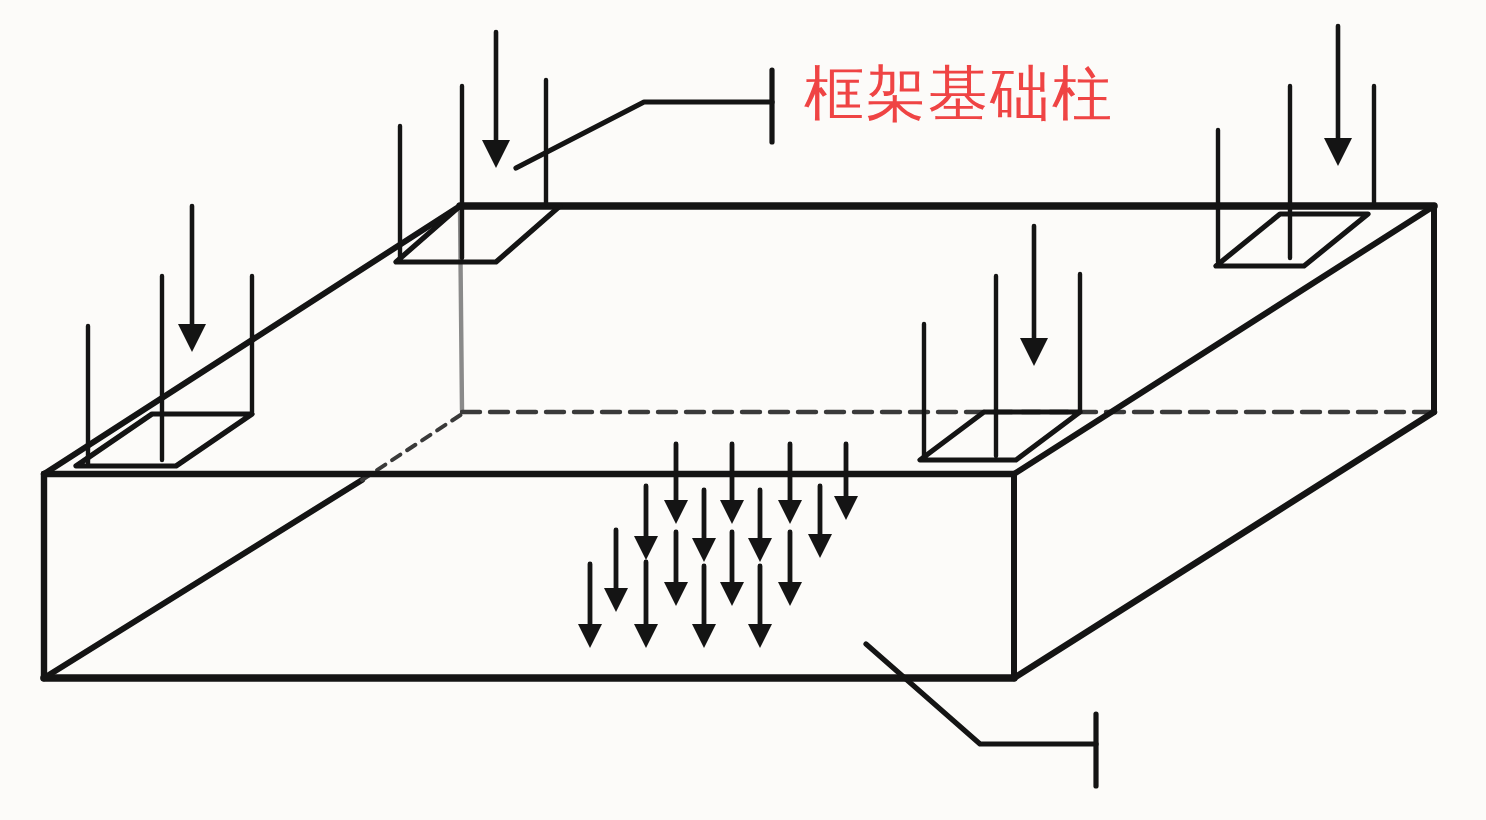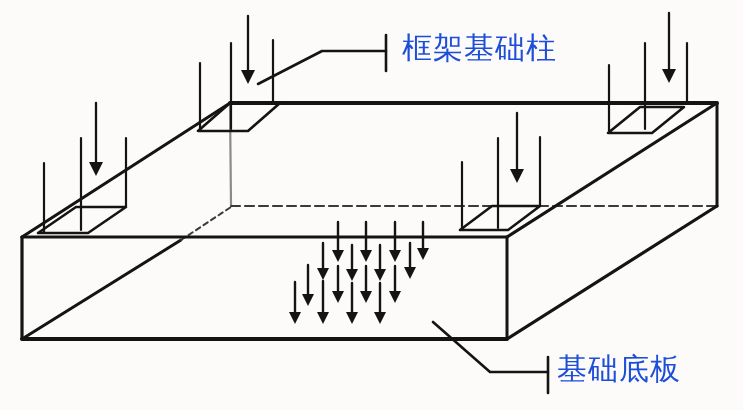--- a/index.html
+++ b/index.html
@@ -11,21 +11,21 @@
     position:relative;
     width:743px;height:410px;
     overflow:hidden;
   }
   #diagram-svg{position:absolute;left:0;top:0;}
   .callout-label{
     position:absolute;
     white-space:nowrap;
     letter-spacing:1px;
     line-height:1.05;
-    color:#1d4ed8;
+    color:#ef4444;
     font-weight:500;
   }
 </style>
 </head>
 <body>
 
 <div id="stage" style="background: rgb(252, 251, 249);">
   <svg id="diagram-svg" width="743" height="410" viewBox="0 0 743 410">
       <g>
         <line x1="230" y1="104" x2="231" y2="205" stroke="#8a8a8a" stroke-width="2.2" stroke-linecap="round"></line>
@@ -155,14 +155,13 @@
         <line x1="386" y1="35" x2="386" y2="71" stroke="#141414" stroke-width="2.6" stroke-linecap="round"></line>
       </g>
       <g>
         <polyline points="433,322 490,372 548,372" fill="none" stroke="#141414" stroke-width="2.6" stroke-linejoin="round" stroke-linecap="round"></polyline>
         <line x1="548" y1="357" x2="548" y2="393" stroke="#141414" stroke-width="2.6" stroke-linecap="round"></line>
       </g>
     </svg>
 
   <div class="callout-label" id="label-frame-column" style="left: 402px; top: 32px; font-size: 30px;">框架基础柱</div>
 
-  <div class="callout-label" id="label-base-slab" style="left: 557px; top: 353px; font-size: 30px;">基础底板</div>
 </div>
 
 </body></html>

